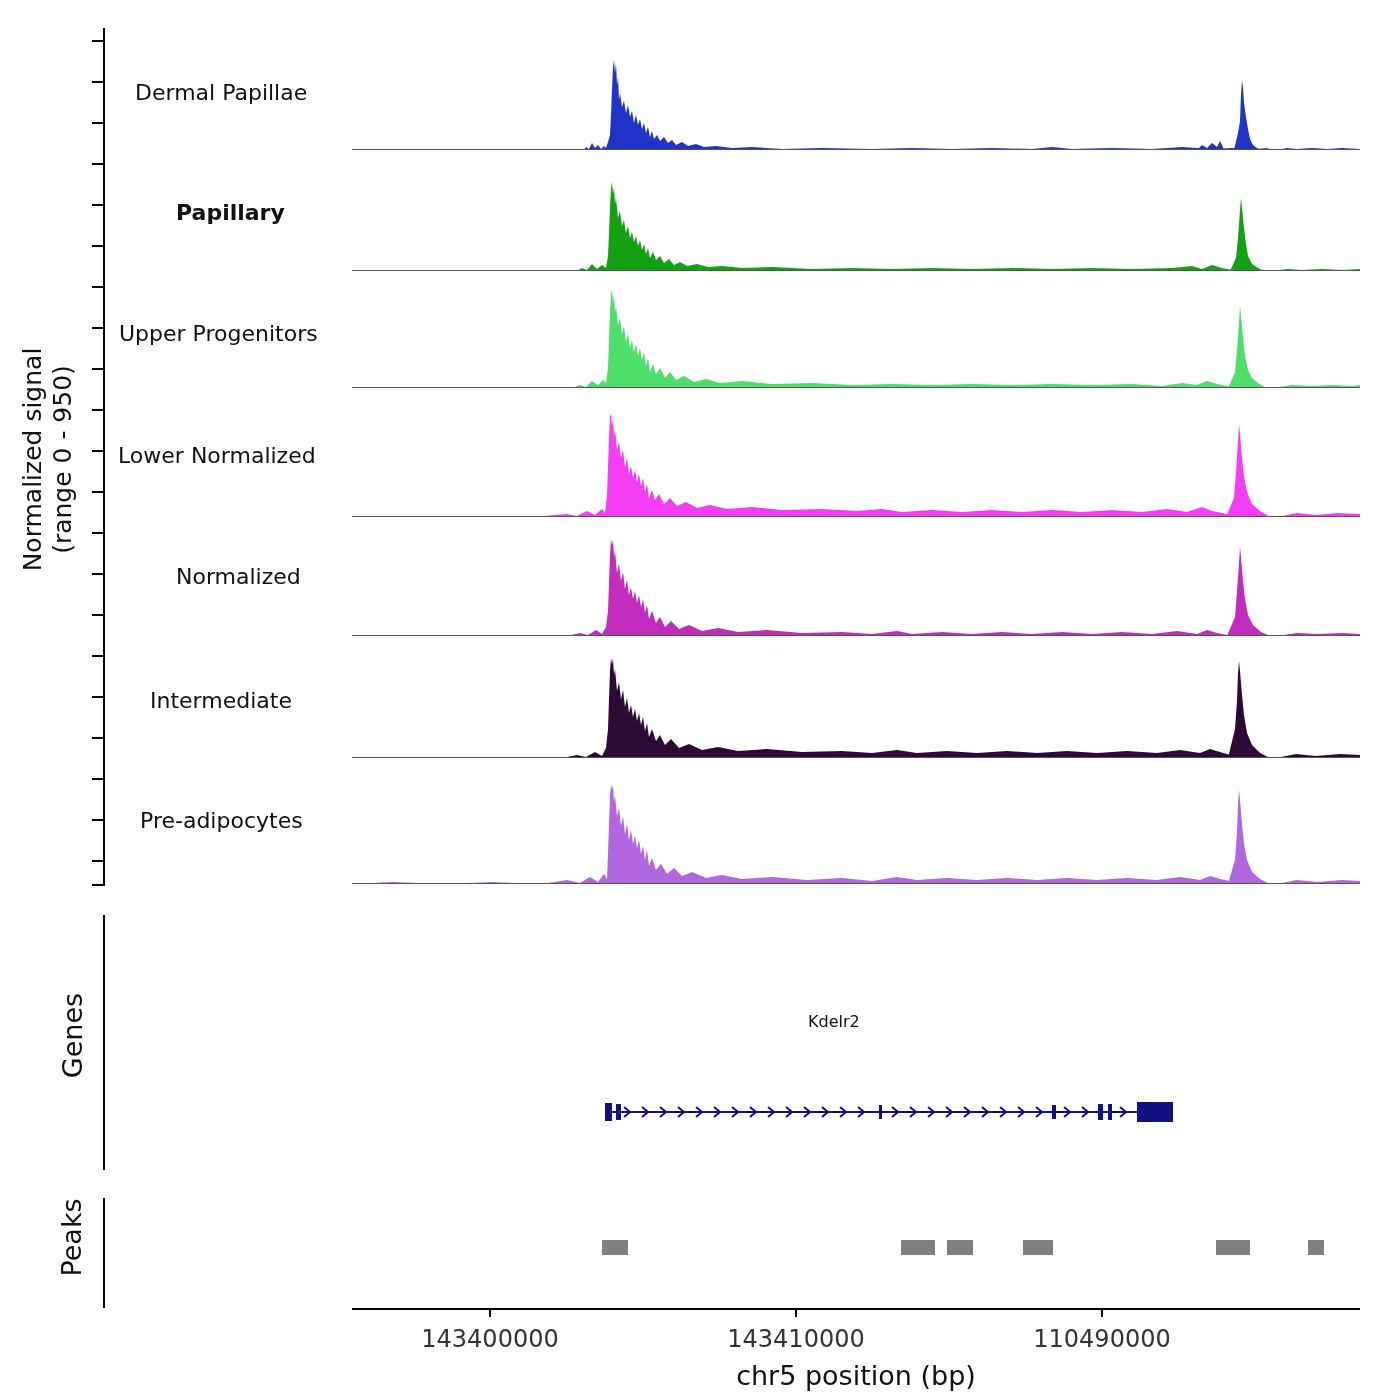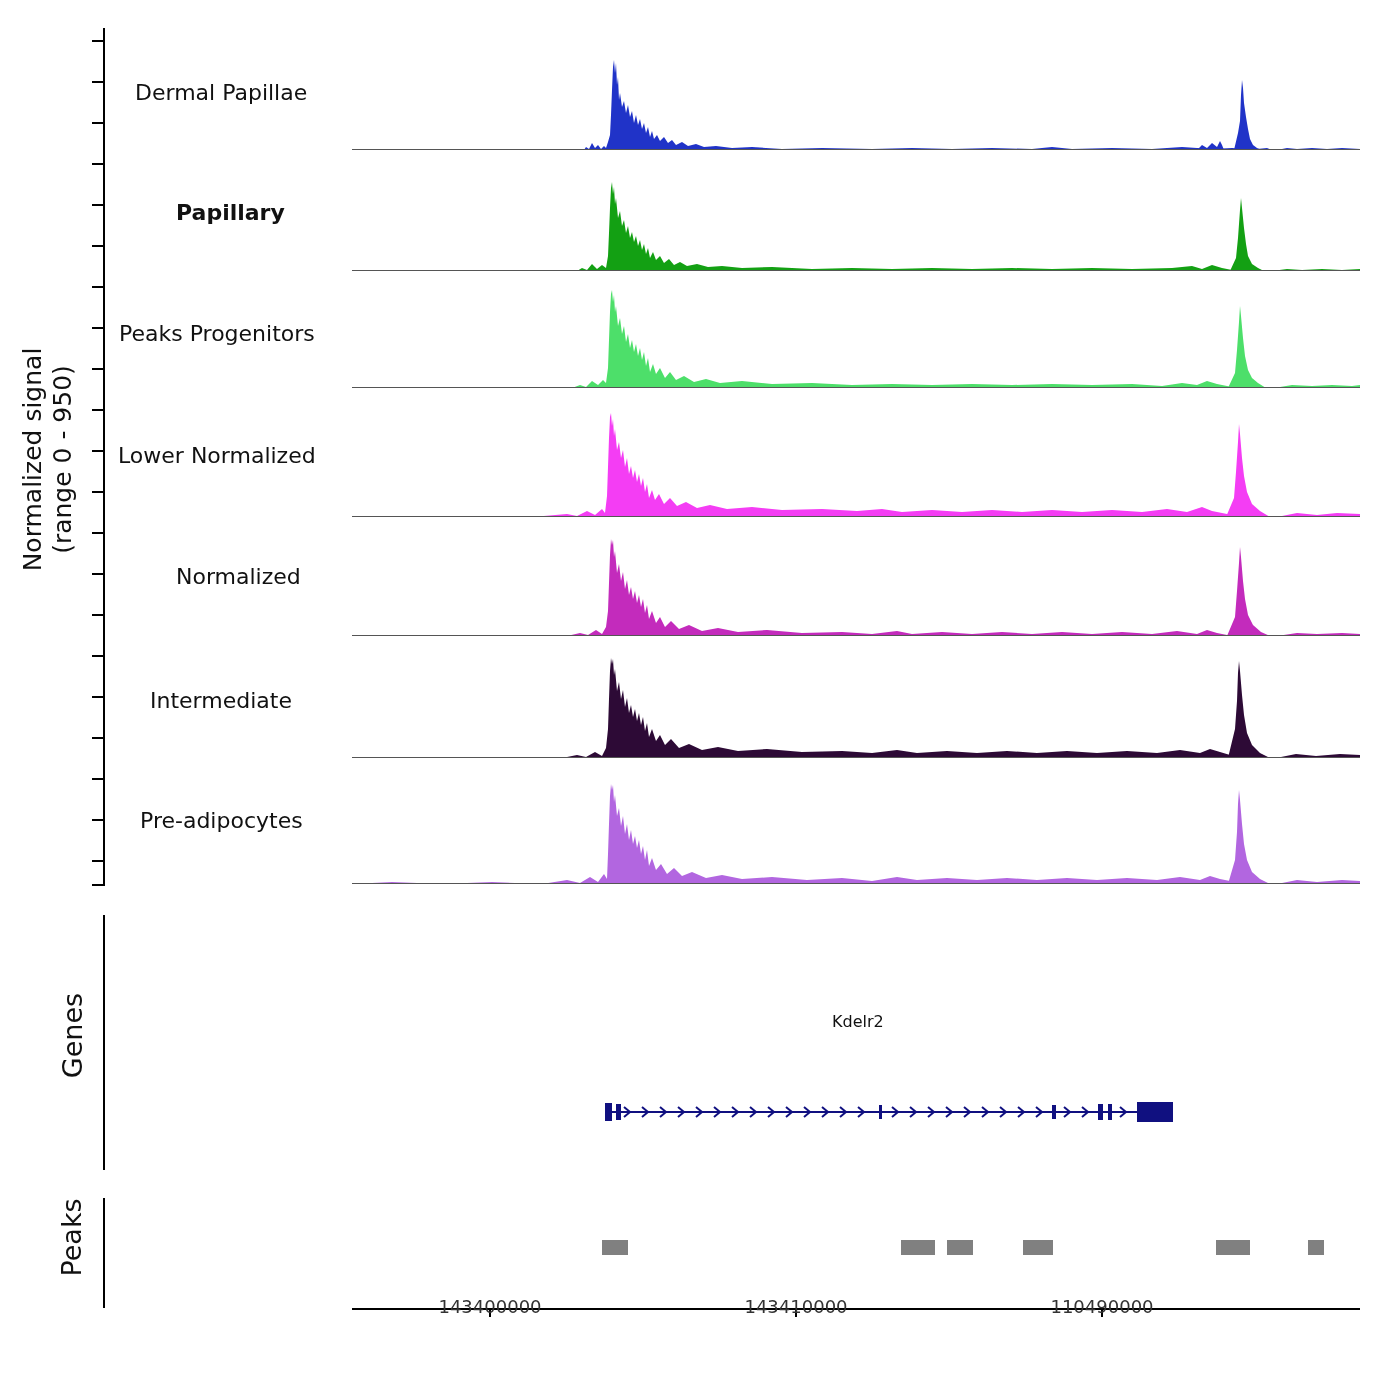--- a/index.html
+++ b/index.html
@@ -156,22 +156,22 @@
   }
   .xtick {
     position: absolute;
     top: 1308px;
     width: 2px;
     height: 9px;
     background: #000;
   }
   .xticklabel {
     position: absolute;
-    top: 1296px;
-    font-size: 18px;
+    top: 1325px;
+    font-size: 24px;
     color: #333;
     transform: translateX(-50%);
     white-space: nowrap;
   }
   .xlabel {
     position: absolute;
     left: 352px;
     top: 1360px;
     width: 1008px;
     text-align: center;
@@ -225,21 +225,21 @@
   <div class="track-label" style="left:176px; top:200px;font-weight:bold;">Papillary</div>
   <div class="track" style="top:178px; height:93px;">
     <svg width="1008" height="93" viewBox="0 0 1008 93" preserveAspectRatio="none">
       <path fill="#13a013" stroke="none" d="M0,93 L225,93 L230,90 L235,92 L240,86 L245,91 L250,87 L254,90 L256,78 L257,55 L258,30 L259,10 L260,4 L261,16 L262,9 L263,26 L264,20 L266,40 L268,33 L270,48 L272,42 L274,55 L276,48 L278,60 L280,54 L282,64 L284,58 L286,68 L288,62 L290,72 L292,66 L294,76 L296,70 L298,80 L301,74 L304,82 L308,78 L312,85 L317,81 L322,87 L328,84 L335,88 L345,86 L356,89 L370,88 L390,90 L420,89 L460,91 L500,90 L540,91 L580,90 L620,91 L660,90 L700,91 L740,90 L780,91 L820,90 L840,88 L850,91 L860,87 L870,90 L880,92 L890,93 Z"></path>
       <path fill="#13a013" stroke="none" d="M878,93 L884,80 L886,60 L888,32 L889,20 L890,30 L892,50 L894,66 L896,78 L900,86 L906,90 L912,93 Z"></path>
       <path fill="#13a013" stroke="none" d="M920,93 L935,91 L950,92 L970,91 L990,92 L1008,91 L1008,93 Z"></path>
     </svg>
     <div class="baseline"></div>
   </div>
 
-  <div class="track-label" style="left:119px; top:321px;">Peaks Progenitors</div>
+  <div class="track-label" style="left:119px; top:321px;">Upper Progenitors</div>
   <div class="track" style="top:288px; height:100px;">
     <svg width="1008" height="100" viewBox="0 0 1008 100" preserveAspectRatio="none">
       <path fill="#4ddf6a" stroke="none" d="M0,100 L220,100 L228,97 L234,99 L240,93 L246,97 L251,92 L254,95 L256,80 L257,52 L258,24 L259,6 L260,2 L261,14 L262,7 L263,24 L264,18 L266,38 L268,30 L270,46 L272,38 L274,54 L276,46 L278,60 L280,52 L282,64 L284,56 L286,68 L288,60 L290,72 L292,64 L294,78 L296,70 L298,84 L301,76 L304,86 L308,80 L313,90 L318,84 L324,92 L332,88 L342,94 L354,91 L368,95 L390,93 L420,96 L460,95 L500,97 L540,96 L580,97 L620,96 L660,97 L700,96 L740,97 L780,96 L810,98 L830,95 L845,97 L855,93 L865,96 L875,98 L885,100 Z"></path>
       <path fill="#4ddf6a" stroke="none" d="M876,100 L883,85 L885,62 L887,34 L888,18 L889,28 L891,50 L893,68 L896,82 L900,90 L906,95 L914,100 Z"></path>
       <path fill="#4ddf6a" stroke="none" d="M922,100 L940,97 L960,98 L980,97 L1000,98 L1008,97 L1008,100 Z"></path>
     </svg>
     <div class="baseline"></div>
   </div>
 
   <div class="track-label" style="left:118px; top:443px;">Lower Normalized</div>
@@ -277,21 +277,21 @@
     <svg width="1008" height="104" viewBox="0 0 1008 104" preserveAspectRatio="none">
       <path fill="#b266e0" stroke="none" d="M0,104 L40,102 L90,104 L140,102 L190,104 L215,100 L228,103 L238,97 L246,102 L252,94 L255,99 L256,74 L257,44 L258,16 L259,4 L260,10 L261,5 L262,22 L263,15 L265,36 L267,28 L269,46 L271,36 L273,54 L275,44 L277,60 L279,50 L281,64 L283,56 L285,68 L287,60 L289,74 L291,66 L293,80 L295,70 L297,86 L300,78 L304,90 L309,84 L315,94 L322,88 L330,96 L340,92 L354,98 L370,95 L390,99 L420,97 L455,100 L490,98 L520,101 L545,97 L565,100 L595,98 L625,100 L655,98 L685,100 L715,98 L745,100 L775,98 L805,100 L828,97 L848,100 L858,96 L868,99 L878,101 L888,104 Z"></path>
       <path fill="#b266e0" stroke="none" d="M876,104 L883,80 L885,52 L886,24 L887,10 L888,20 L890,44 L892,64 L895,80 L900,92 L908,99 L918,104 Z"></path>
       <path fill="#b266e0" stroke="none" d="M925,104 L945,100 L965,102 L990,100 L1008,101 L1008,104 Z"></path>
     </svg>
     <div class="baseline"></div>
   </div>
 
   <div class="genes-axis-line"></div>
   <div class="genes-label">Genes</div>
-  <div class="gene-name" style="left:832px; top:1012px;">Kdelr2</div>
+  <div class="gene-name" style="left:808px; top:1012px;">Kdelr2</div>
 
   <div class="gene-track">
     <svg width="1008" height="45" viewBox="0 0 1008 45">
 
       <line x1="258" y1="22" x2="820" y2="22" stroke="#101080" stroke-width="2"></line>
 
       <rect x="253" y="13" width="7" height="18" fill="#101080"></rect>
       <rect x="264" y="14" width="5" height="16" fill="#101080"></rect>
       <rect x="527" y="15" width="3" height="14" fill="#101080"></rect>
       <rect x="700" y="15" width="4" height="14" fill="#101080"></rect>
@@ -342,14 +342,15 @@
     <div class="peak-box" style="left:956px; width:16px;"></div>
   </div>
 
   <div class="xaxis-line"></div>
   <div class="xtick" style="left:489px;"></div>
   <div class="xtick" style="left:795px;"></div>
   <div class="xtick" style="left:1101px;"></div>
   <div class="xticklabel" style="left:490px;">143400000</div>
   <div class="xticklabel" style="left:796px;">143410000</div>
   <div class="xticklabel" style="left:1102px;">110490000</div>
+  <div class="xlabel">chr5 position (bp)</div>
 
 </div>
 
 </body></html>

